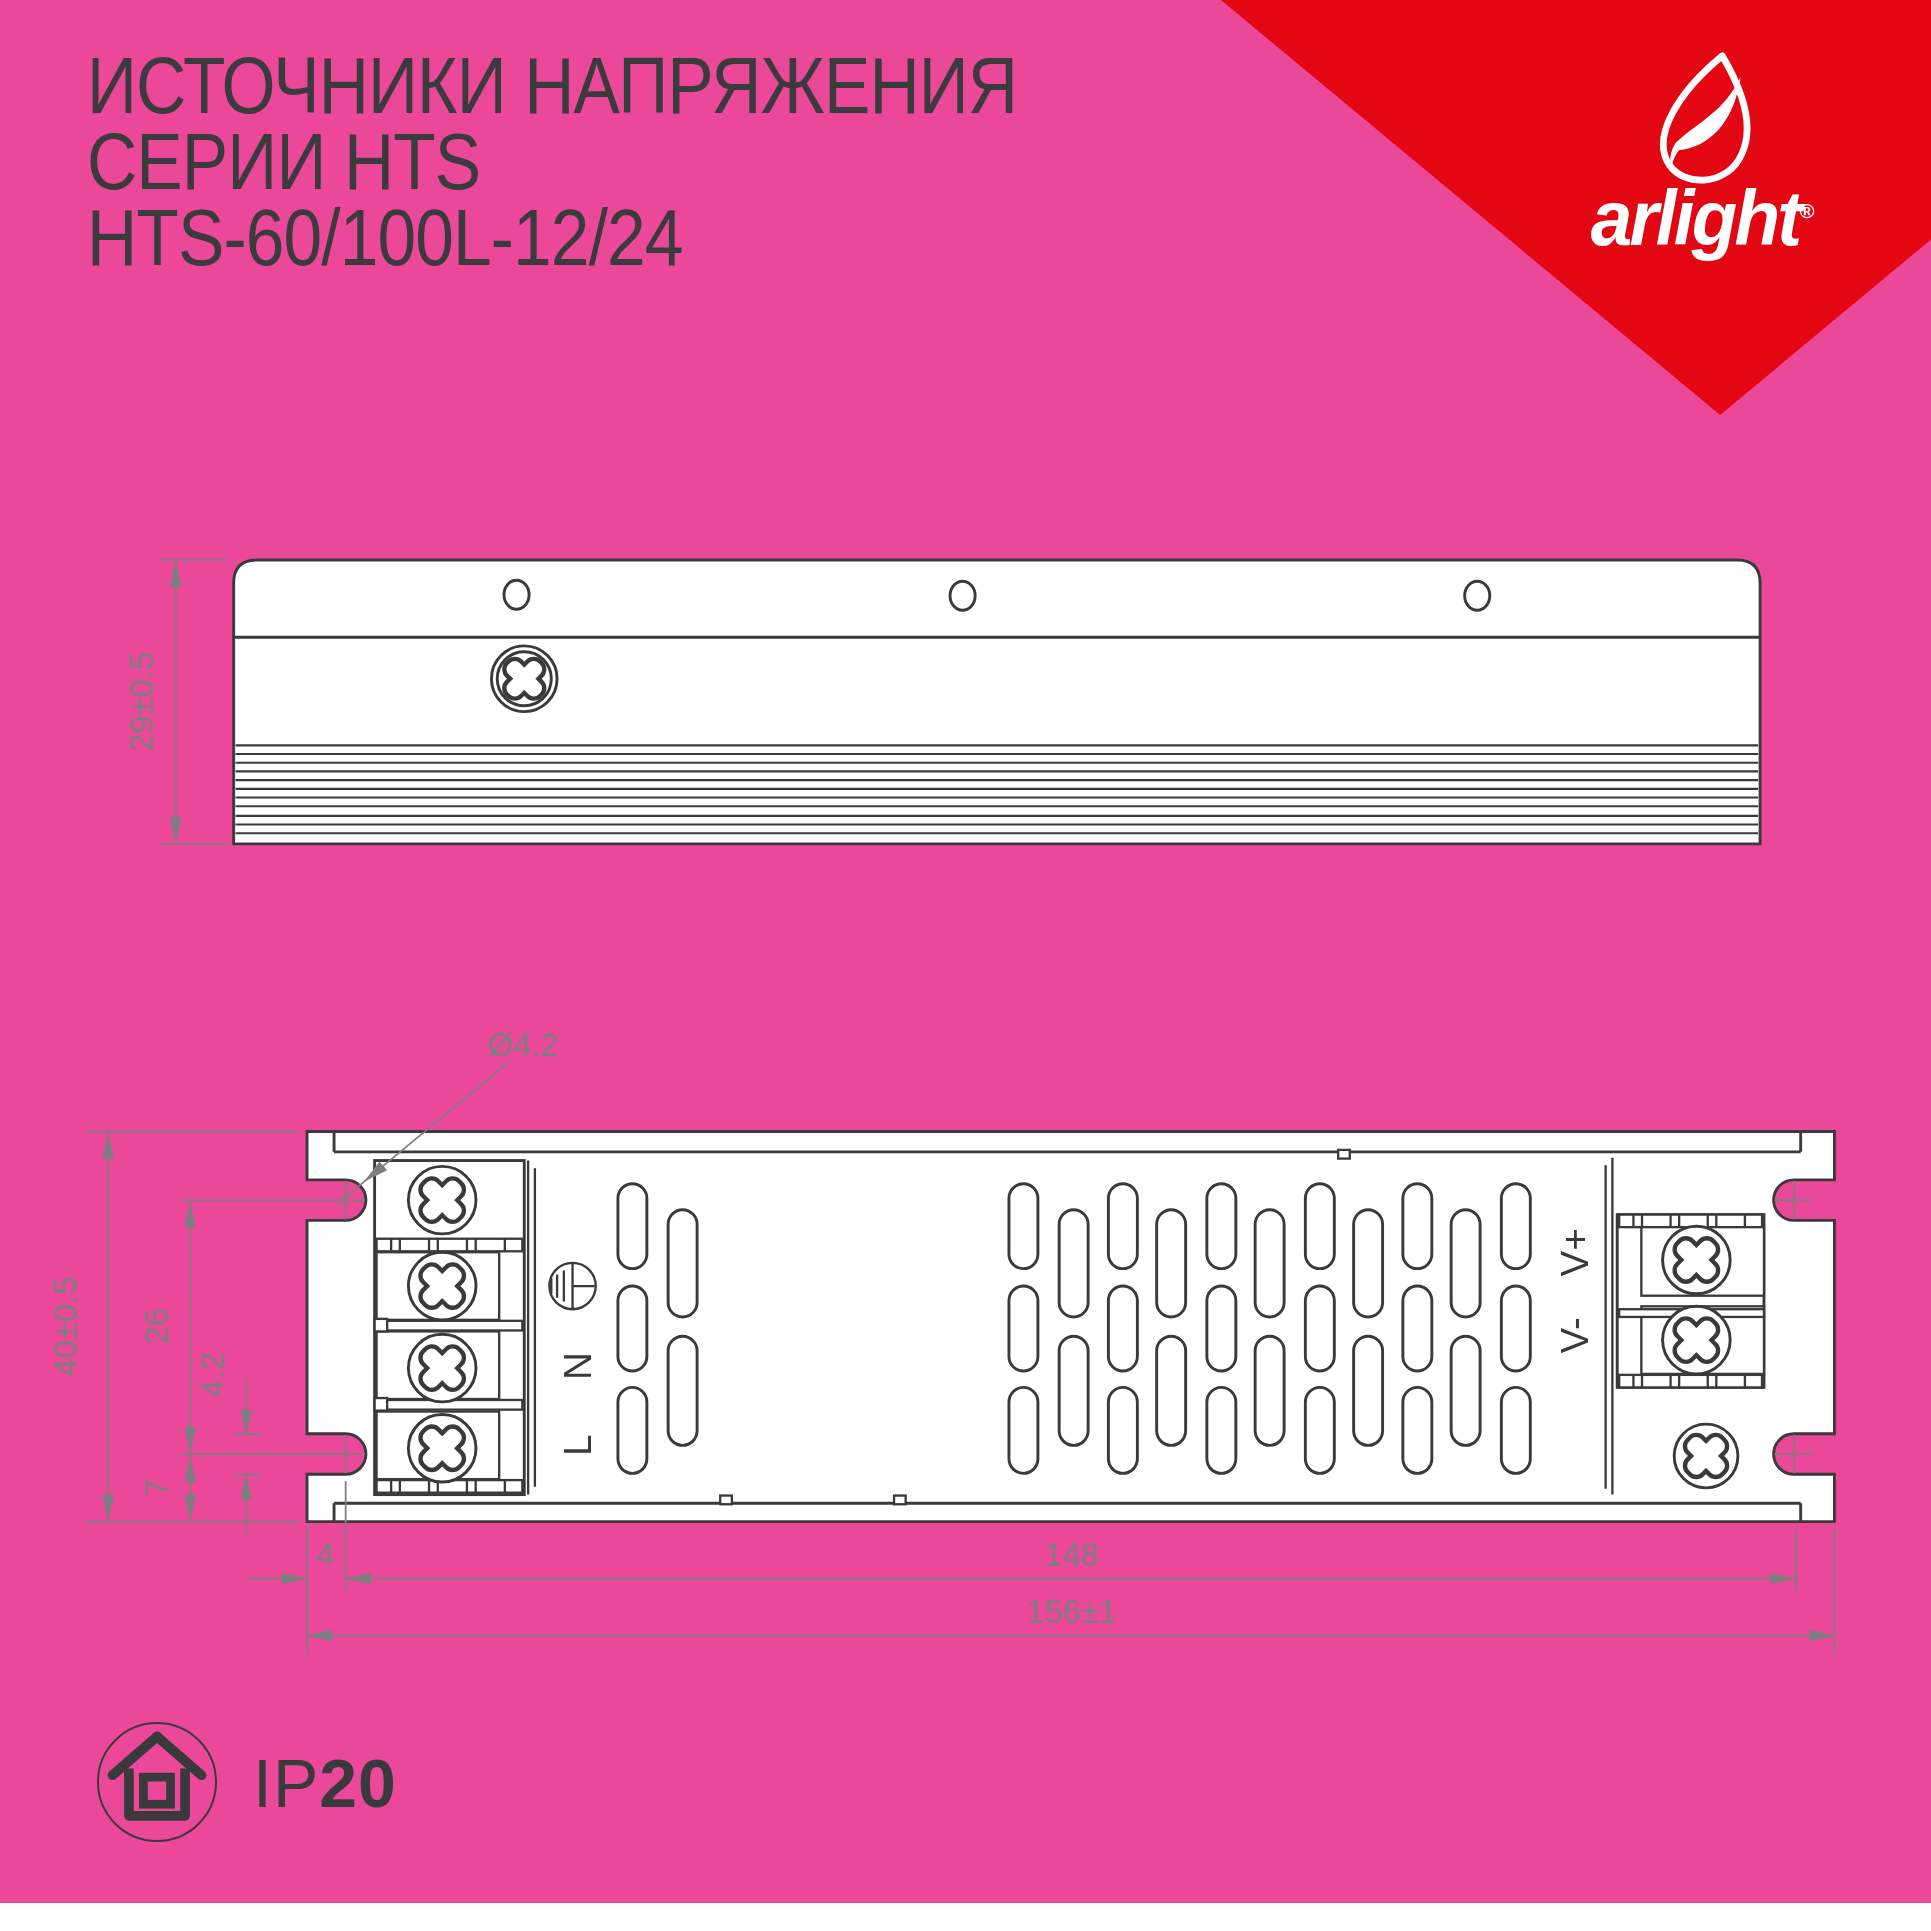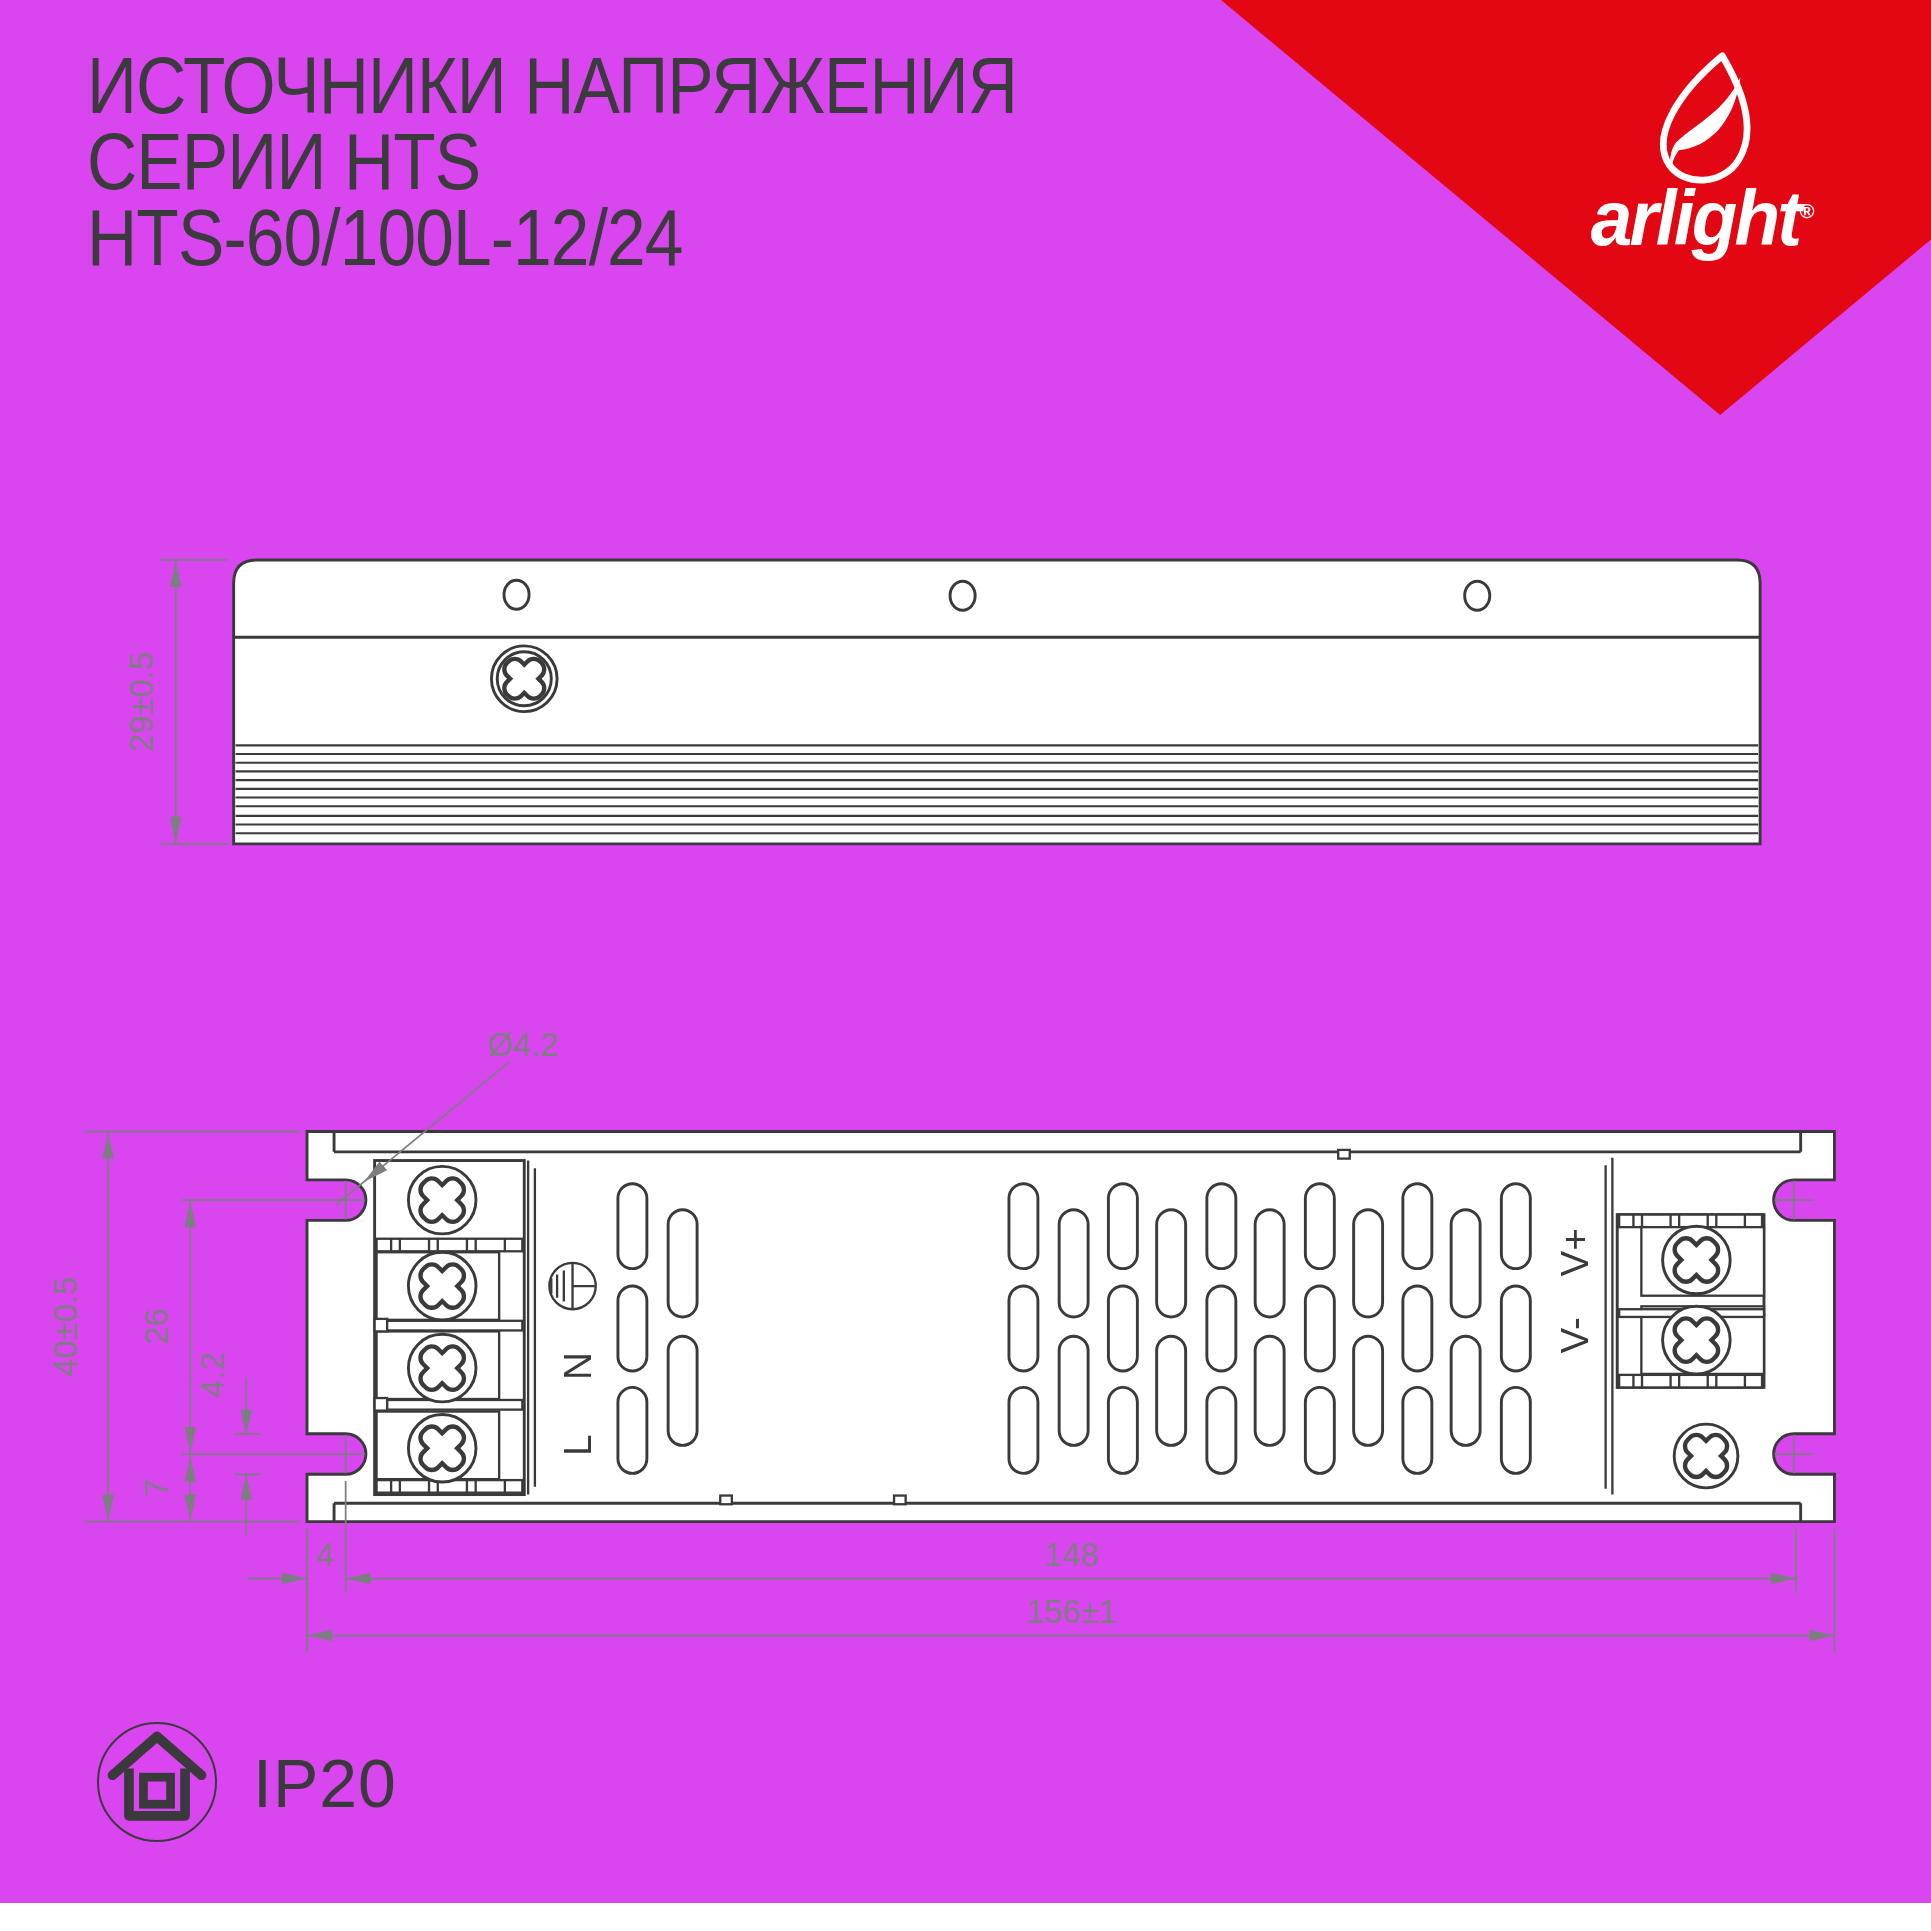--- a/index.html
+++ b/index.html
@@ -1,35 +1,35 @@
 <!DOCTYPE html>
 <html><head>
 <meta charset="utf-8">
 <style>
   html,body{margin:0;padding:0;background:#fff;}
-  #page{position:relative;width:1931px;height:1903px;background:#d946ef;overflow:hidden;
+  #page{position:relative;width:1931px;height:1903px;background:#ec4899;overflow:hidden;
         font-family:"Liberation Sans",sans-serif;}
   
   #title{position:absolute;left:87px;top:48px;color:#3b3b3d;font-size:79px;line-height:76px;
          font-weight:300;letter-spacing:-1px;transform:scaleX(0.88);transform-origin:top left;
          white-space:nowrap;}
   
   #triangle{position:absolute;left:1221px;top:0;width:710px;height:415px;
             clip-path:polygon(0 0,100% 0,100% 57.7%,70.3% 100%);}
   #logo-text{position:absolute;left:1562px;top:174px;width:290px;text-align:center;
              color:#fff;font-size:77px;font-weight:700;font-style:italic;letter-spacing:-2.9px;
              transform:scaleX(0.97);transform-origin:top left;white-space:nowrap;}
   #logo-text sup{font-size:21px;font-style:normal;letter-spacing:0;vertical-align:super;}
   #leaf{position:absolute;left:1647px;top:50px;}
   
   #ip-circle{position:absolute;left:97px;top:1722px;width:120px;height:120px;border:2.9px solid #3a3a3c;
              border-radius:50%;box-sizing:border-box;}
   #ip-text{position:absolute;left:253px;top:1744px;font-size:68px;color:#3a3a3c;letter-spacing:1px;}
   #ip-text .thin{font-weight:400;}
-  #ip-text .bold{font-weight:400;text-align:center;}
+  #ip-text .bold{font-weight:700;text-align:center;}
   
   .s3 {stroke:#3a3a3c;stroke-width:3;fill:none;}
   .s3f{stroke:#3a3a3c;stroke-width:3;fill:#fff;}
   .s2 {stroke:#3a3a3c;stroke-width:2.4;fill:none;}
   .s2f{stroke:#3a3a3c;stroke-width:2.4;fill:#fff;}
   .fin{stroke:#3a3a3c;stroke-width:2.2;fill:none;}
   .dim{stroke:#7d7e82;stroke-width:1.8;fill:none;}
   .dimf{fill:#7d7e82;stroke:none;}
   .dtxt{fill:#7d7e82;font-family:"Liberation Sans",sans-serif;font-size:34px;}
   .ltxt{fill:#3a3a3c;font-family:"Liberation Sans",sans-serif;font-size:40px;}

